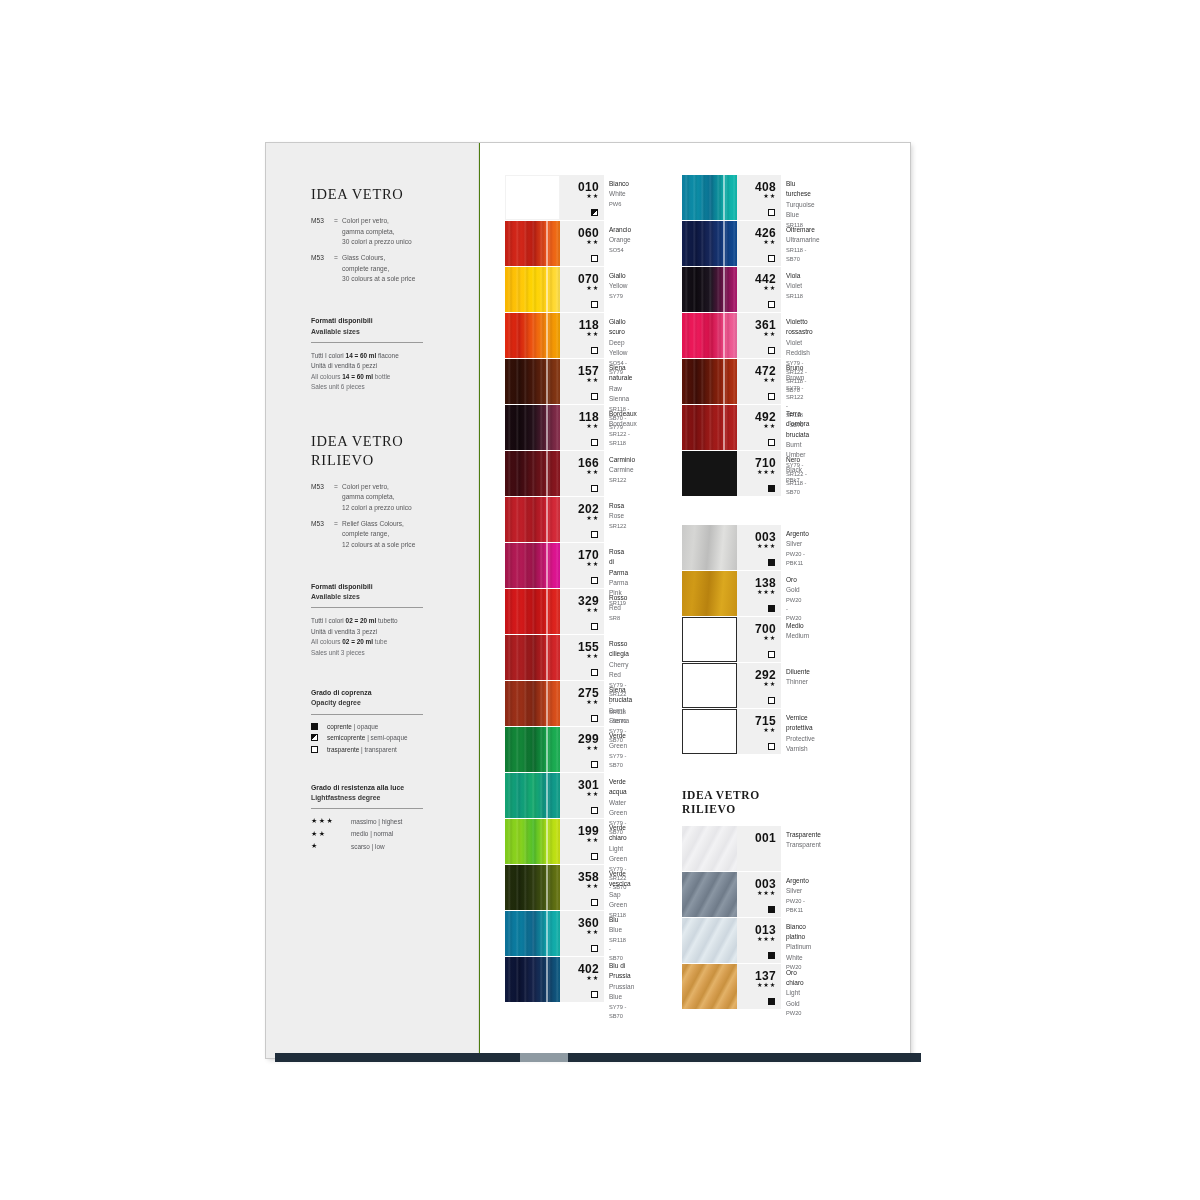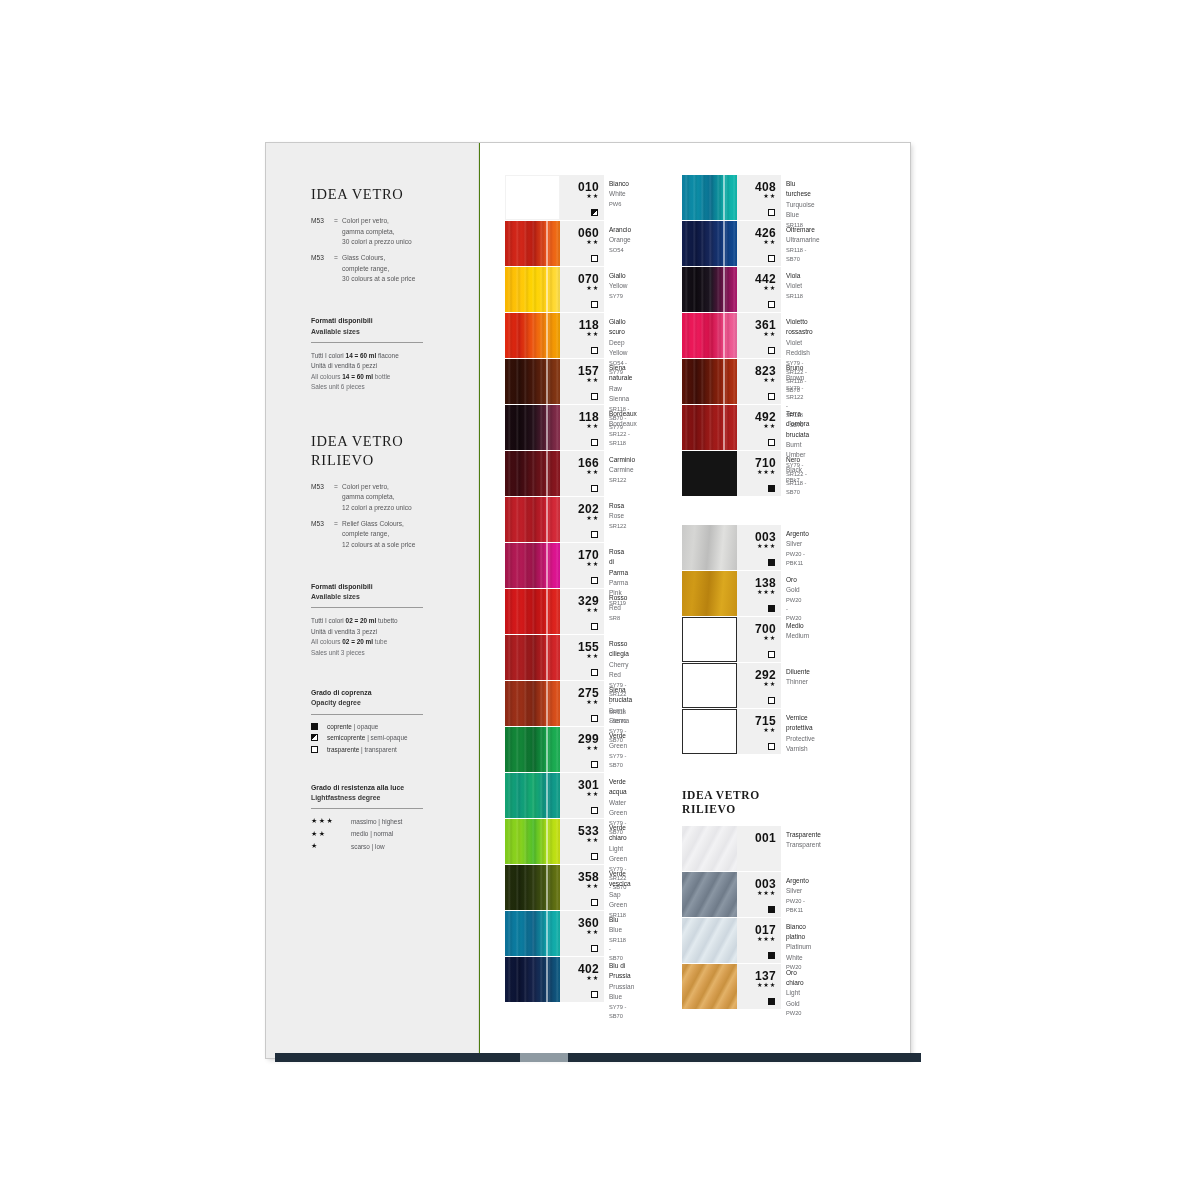--- a/index.html
+++ b/index.html
@@ -417,21 +417,21 @@
             <div class="n-it">Verde acqua</div>
             <div class="n-en">Water Green</div>
             <div class="n-pg">SY79 - SB70</div>
           </div>
         </div>
         <div class="srow">
           <div class="chip" style="background-image: repeating-linear-gradient(90deg, rgba(255, 255, 255, 0) 0px, rgba(255, 255, 255, 0) 3px, rgba(255, 255, 255, 0.1) 4px, rgba(0, 0, 0, 0.07) 6px, rgba(255, 255, 255, 0) 8px), linear-gradient(90deg, rgb(126, 201, 29) 0%, rgb(142, 212, 29) 26%, rgb(79, 190, 42) 52%, rgb(168, 217, 21) 76%, rgb(203, 227, 19) 100%); background-size: cover; position: absolute;">
             <div style="position: absolute; left: 74%; top: 0px; width: 2px; height: 100%; background: rgba(255, 255, 255, 0.55);"></div>
           </div>
           <div class="meta">
-            <div class="num">533</div>
+            <div class="num">199</div>
             <div class="stars">★★</div>
             <div class="opw"><span class="op none"></span></div>
           </div>
           <div class="names">
             <div class="n-it">Verde chiaro</div>
             <div class="n-en">Light Green</div>
             <div class="n-pg">SY79 - SR122 - SB70</div>
           </div>
         </div>
         <div class="srow">
@@ -539,21 +539,21 @@
             <div class="n-it">Violetto rossastro</div>
             <div class="n-en">Violet Reddish</div>
             <div class="n-pg">SY79 - SR122 - SR118 - SB70</div>
           </div>
         </div>
         <div class="srow">
           <div class="chip" style="background-image: repeating-linear-gradient(90deg, rgba(255, 255, 255, 0) 0px, rgba(255, 255, 255, 0) 3px, rgba(255, 255, 255, 0.1) 4px, rgba(0, 0, 0, 0.07) 6px, rgba(255, 255, 255, 0) 8px), linear-gradient(90deg, rgb(92, 20, 8) 0%, rgb(63, 13, 6) 26%, rgb(107, 26, 10) 52%, rgb(152, 36, 13) 76%, rgb(180, 51, 18) 100%); background-size: cover; position: absolute;">
             <div style="position: absolute; left: 74%; top: 0px; width: 2px; height: 100%; background: rgba(255, 255, 255, 0.55);"></div>
           </div>
           <div class="meta">
-            <div class="num">823</div>
+            <div class="num">472</div>
             <div class="stars">★★</div>
             <div class="opw"><span class="op none"></span></div>
           </div>
           <div class="names">
             <div class="n-it">Bruno</div>
             <div class="n-en">Brown</div>
             <div class="n-pg">SY79 - SR122 - SR118 - SB70</div>
           </div>
         </div>
         <div class="srow">
@@ -671,21 +671,21 @@
             </div>
             <div class="names">
               <div class="n-it">Argento</div>
               <div class="n-en">Silver</div>
               <div class="n-pg">PW20 - PBK11</div>
             </div>
           </div>
           <div class="srow">
             <div class="chip" style="background-image: repeating-linear-gradient(118deg, rgb(215, 224, 230) 0px, rgb(205, 215, 223) 5px, rgb(226, 234, 239) 9px, rgb(215, 224, 230) 14px); background-size: cover;"></div>
             <div class="meta">
-              <div class="num">017</div>
+              <div class="num">013</div>
               <div class="stars">★★★</div>
               <div class="opw"><span class="op full"></span></div>
             </div>
             <div class="names">
               <div class="n-it">Bianco platino</div>
               <div class="n-en">Platinum White</div>
               <div class="n-pg">PW20</div>
             </div>
           </div>
           <div class="srow">

